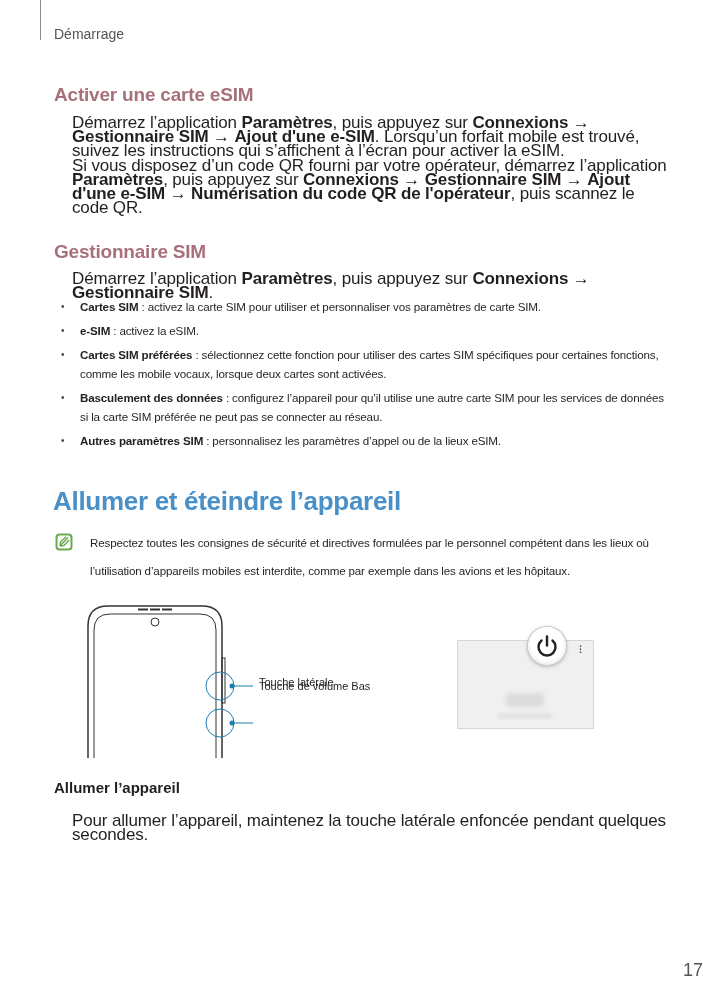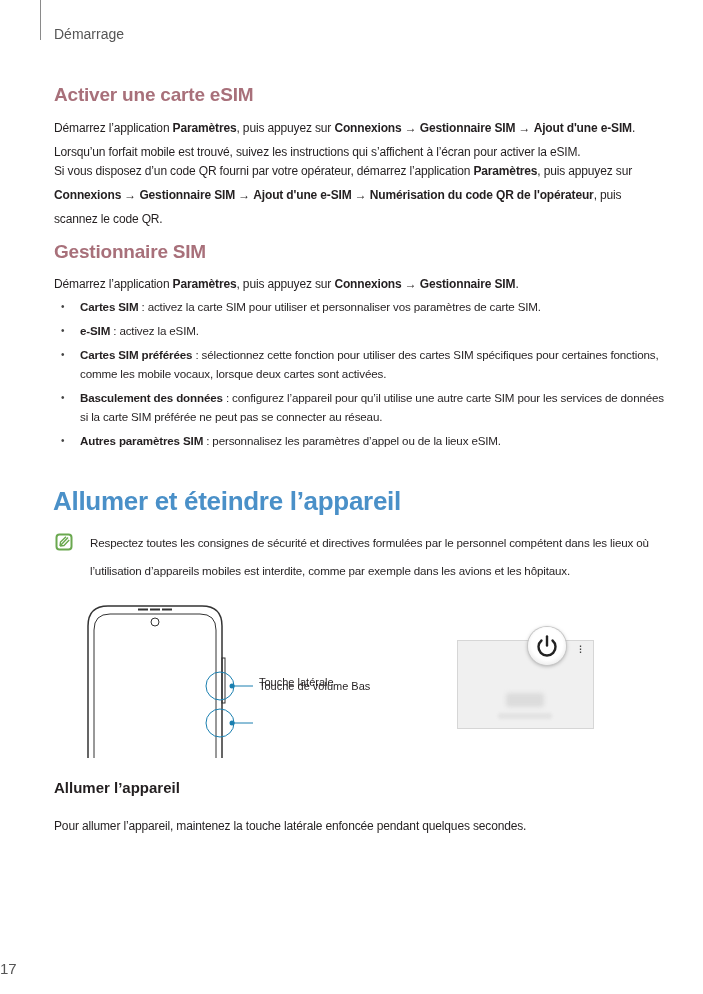--- a/index.html
+++ b/index.html
@@ -18,21 +18,21 @@
     letter-spacing: -0.2px;
   }
   .h1 {
     position: absolute; left: 53px; font-size: 26px; font-weight: bold; color: #4a90c8;
     letter-spacing: -0.3px;
   }
   .h3 {
     position: absolute; left: 54px; font-size: 15px; font-weight: bold; color: #231f20;
   }
   .para {
-    position: absolute; left: 54px; width: 600px; font-size: 12px; line-height: 24px;
+    position: absolute; left: 72px; width: 600px; font-size: 17px; line-height: 14px;
     color: #231f20; letter-spacing: -0.15px;
   }
   .para b { font-weight: bold; }
   .bullets { position: absolute; left: 54px; width: 610px; margin: 0; padding: 0; list-style: none; }
   .bullet {
     position: relative; padding-left: 26px; font-size: 11.6px; line-height: 19px;
     margin-bottom: 5px; letter-spacing: -0.15px;
   }
   .bullet .dot {
     position: absolute; left: 7px; top: 0; font-size: 10px; color: #444;
@@ -58,21 +58,21 @@
     position: absolute; left: 40px; top: 72px; width: 54px; height: 6px; background: #e2e2e2;
     border-radius: 3px; filter: blur(1.5px);
   }
   .power-btn {
     position: absolute; left: 528px; top: 627px; width: 38px; height: 38px; border-radius: 50%;
     background: radial-gradient(circle at 50% 45%, #ffffff 55%, #d9d9d9 100%);
     box-shadow: 0 0 0 1px #c8c8c8, 0 1px 4px rgba(0,0,0,0.35);
   }
   .kebab { position: absolute; left: 576px; top: 644px; font-size: 9px; color: #444; font-weight: bold; }
   .page-number {
-    position: absolute; left: 0; width: 703px; top: 960px; text-align: left; font-size: 15px; color: #555;
+    position: absolute; left: 0; width: 703px; top: 960px; text-align: right; font-size: 18px; color: #555;
   }
 </style>
 </head>
 <body>
 
 <div class="page-rule"></div>
 <div class="running-header">Démarrage</div>
 
 <div class="h2" style="top:84px;">Activer une carte eSIM</div>
 

